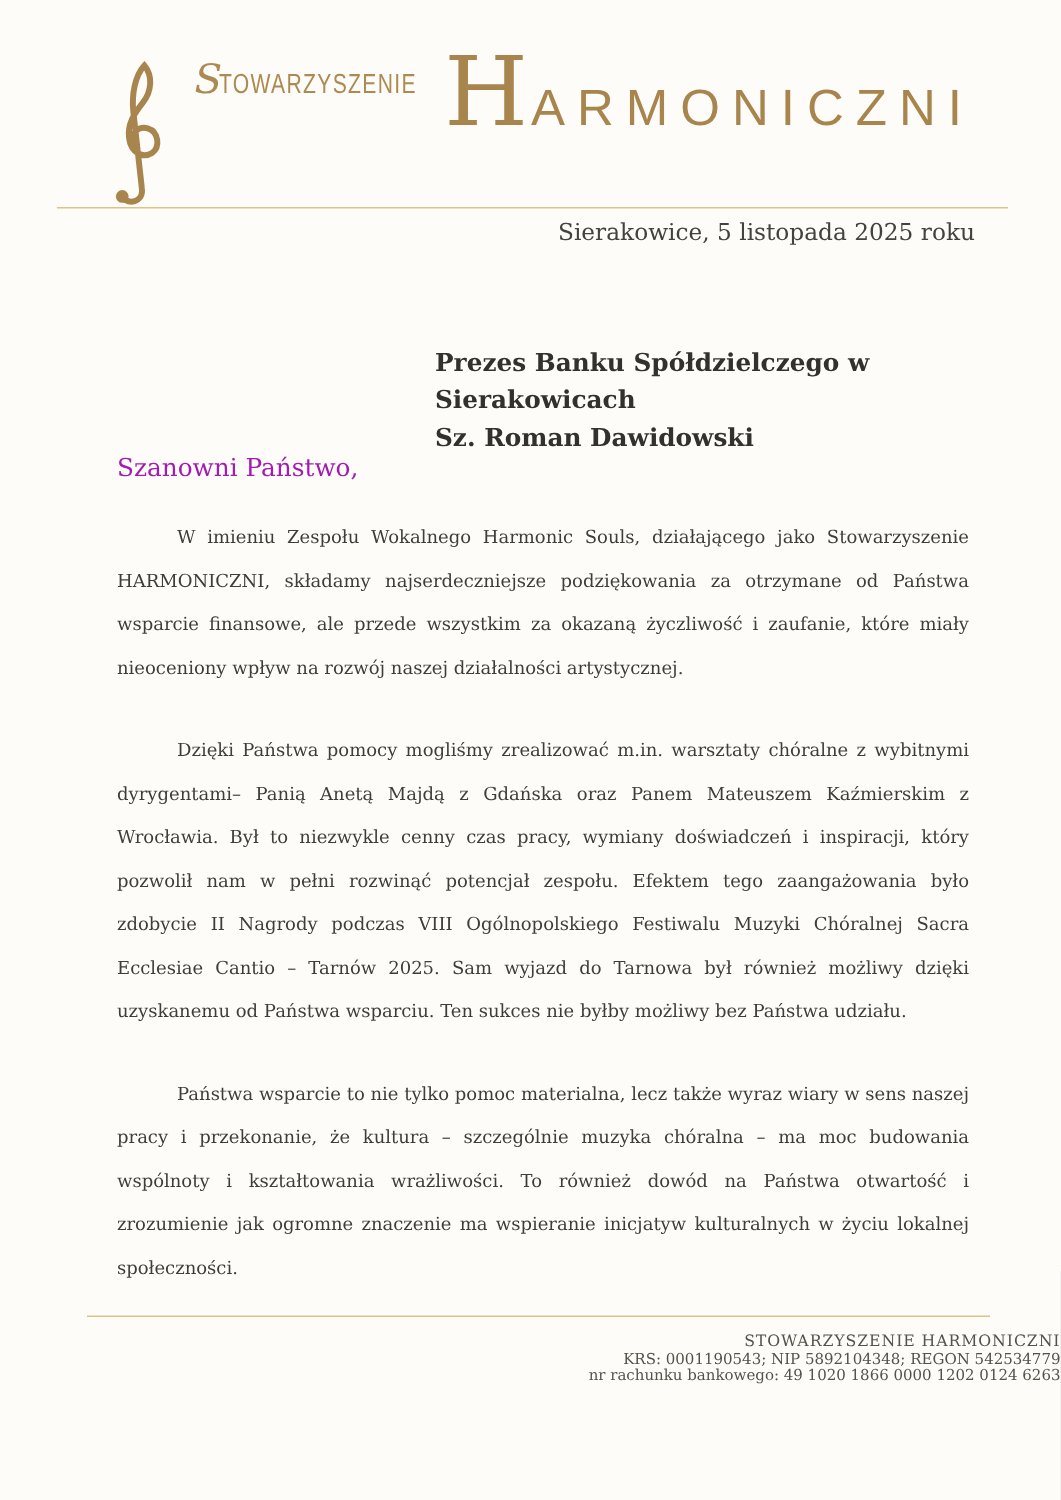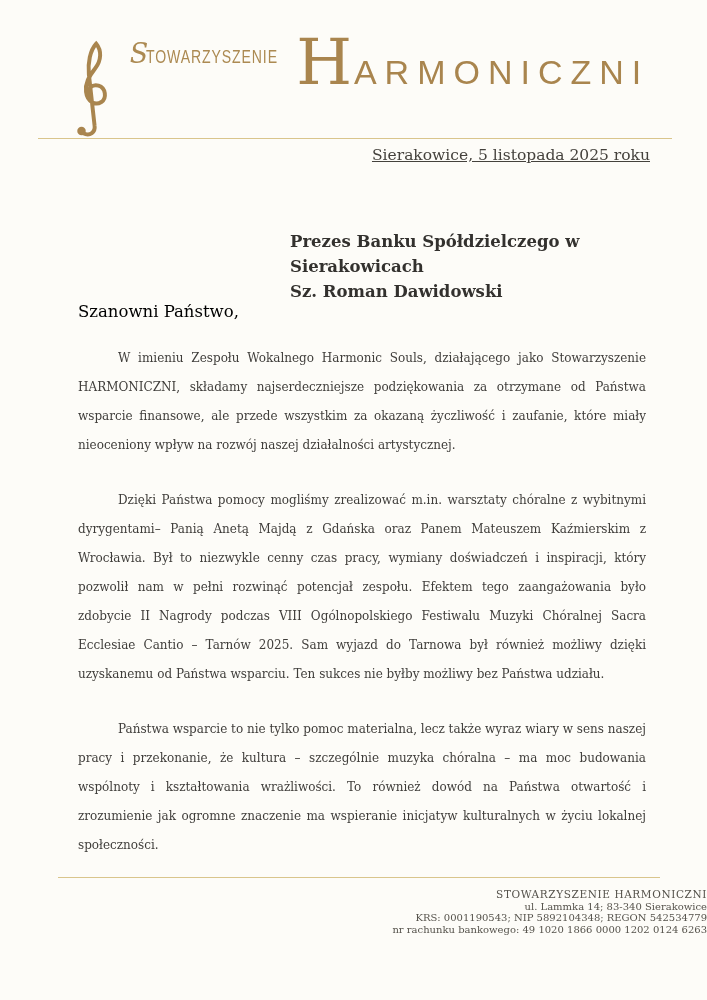--- a/index.html
+++ b/index.html
@@ -48,29 +48,29 @@
   }
   .gold-rule{
     position:absolute;height:0;border:none;margin:0;
     border-top:1px solid #d9c58c;
   }
   .rule-top{top:138px;left:38px;width:634px;}
   .rule-bottom{top:877px;left:58px;width:602px;}
   
   .dateline{
     position:absolute;top:146px;right:57px;
-    font-size:15.5px;color:#45423d;text-decoration:underline;
+    font-size:15.5px;color:#45423d;
   }
   .recipient{
     position:absolute;top:229px;left:290px;
     font-weight:bold;font-size:16.5px;line-height:25px;color:#33312e;
   }
   .salutation{
     position:absolute;top:302px;left:78px;
-    font-size:16.5px;color:#000000;
+    font-size:16.5px;color:#a21caf;
   }
   .content{
     position:absolute;top:344px;left:78px;width:568px;
   }
   .content p{
     margin:0 0 26px 0;
     font-size:12px;line-height:29px;
     text-align:justify;text-indent:40px;
     color:#3f3d3a;
   }
@@ -117,18 +117,17 @@
   <div class="content">
     <p>W imieniu Zespołu Wokalnego Harmonic Souls, działającego jako Stowarzyszenie HARMONICZNI, składamy najserdeczniejsze podziękowania za otrzymane od Państwa wsparcie finansowe, ale przede wszystkim za okazaną życzliwość i zaufanie, które miały nieoceniony wpływ na rozwój naszej działalności artystycznej.</p>
     <p>Dzięki Państwa pomocy mogliśmy zrealizować m.in. warsztaty chóralne z wybitnymi dyrygentami– Panią Anetą Majdą z Gdańska oraz Panem Mateuszem Kaźmierskim z Wrocławia. Był to niezwykle cenny czas pracy, wymiany doświadczeń i inspiracji, który pozwolił nam w pełni rozwinąć potencjał zespołu. Efektem tego zaangażowania było zdobycie II Nagrody podczas VIII Ogólnopolskiego Festiwalu Muzyki Chóralnej Sacra Ecclesiae Cantio – Tarnów 2025. Sam wyjazd do Tarnowa był również możliwy dzięki uzyskanemu od Państwa wsparciu. Ten sukces nie byłby możliwy bez Państwa udziału.</p>
     <p>Państwa wsparcie to nie tylko pomoc materialna, lecz także wyraz wiary w sens naszej pracy i przekonanie, że kultura – szczególnie muzyka chóralna – ma moc budowania wspólnoty i kształtowania wrażliwości. To również dowód na Państwa otwartość i zrozumienie jak ogromne znaczenie ma wspieranie inicjatyw kulturalnych w życiu lokalnej społeczności.</p>
   </div>
 
   <hr class="gold-rule rule-bottom">
 
   <footer class="letter-footer">
     <div class="f1">STOWARZYSZENIE HARMONICZNI</div>
-    <div>ul. Lammka 14; 83-340 Sierakowice</div>
     <div>KRS: 0001190543; NIP 5892104348; REGON 542534779</div>
     <div>nr rachunku bankowego: 49 1020 1866 0000 1202 0124 6263</div>
   </footer>
 
 </div>
 
 </body></html>

